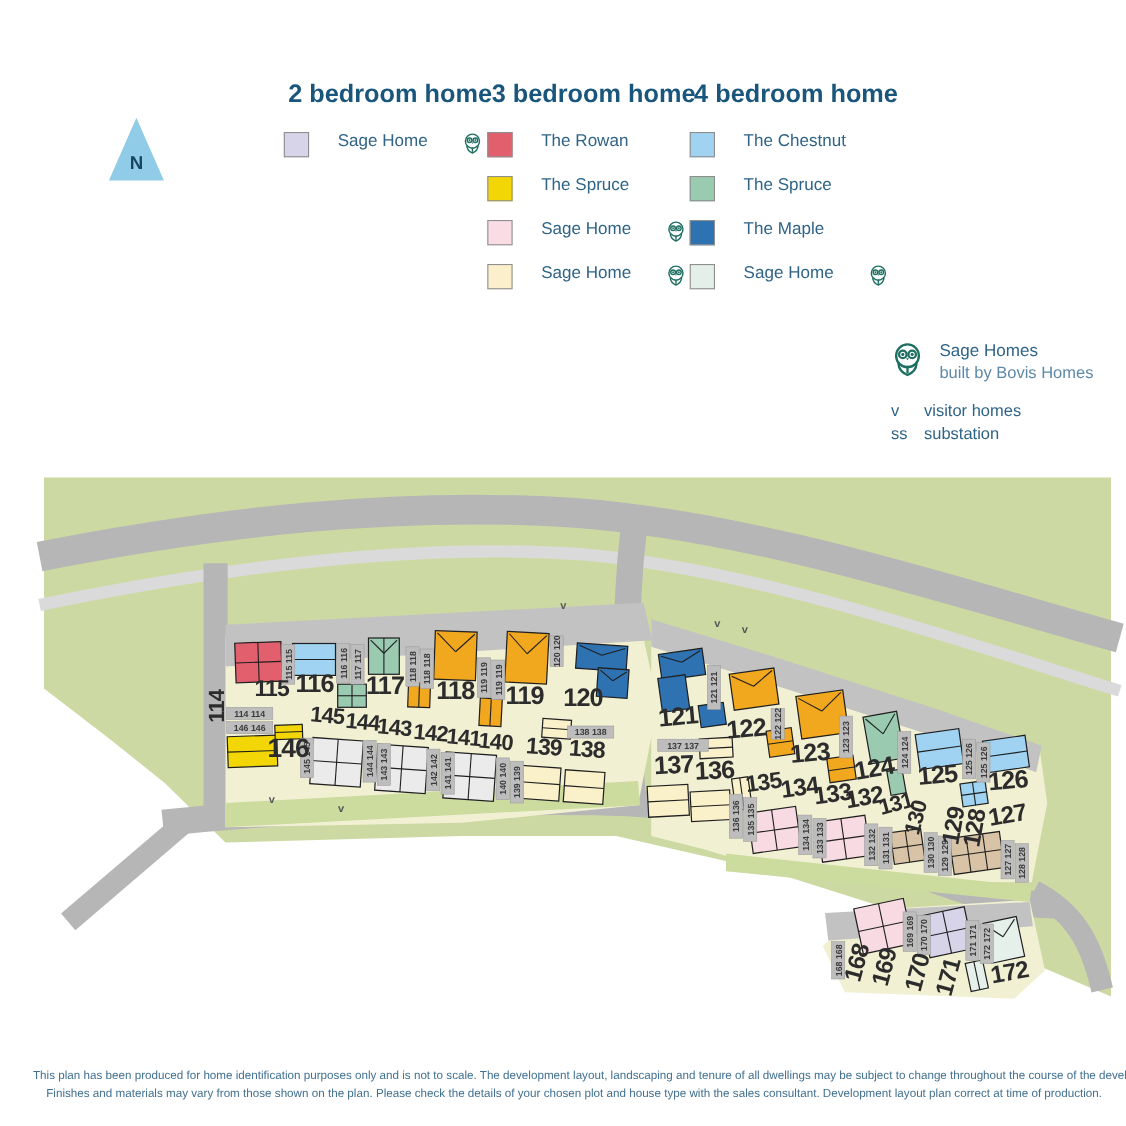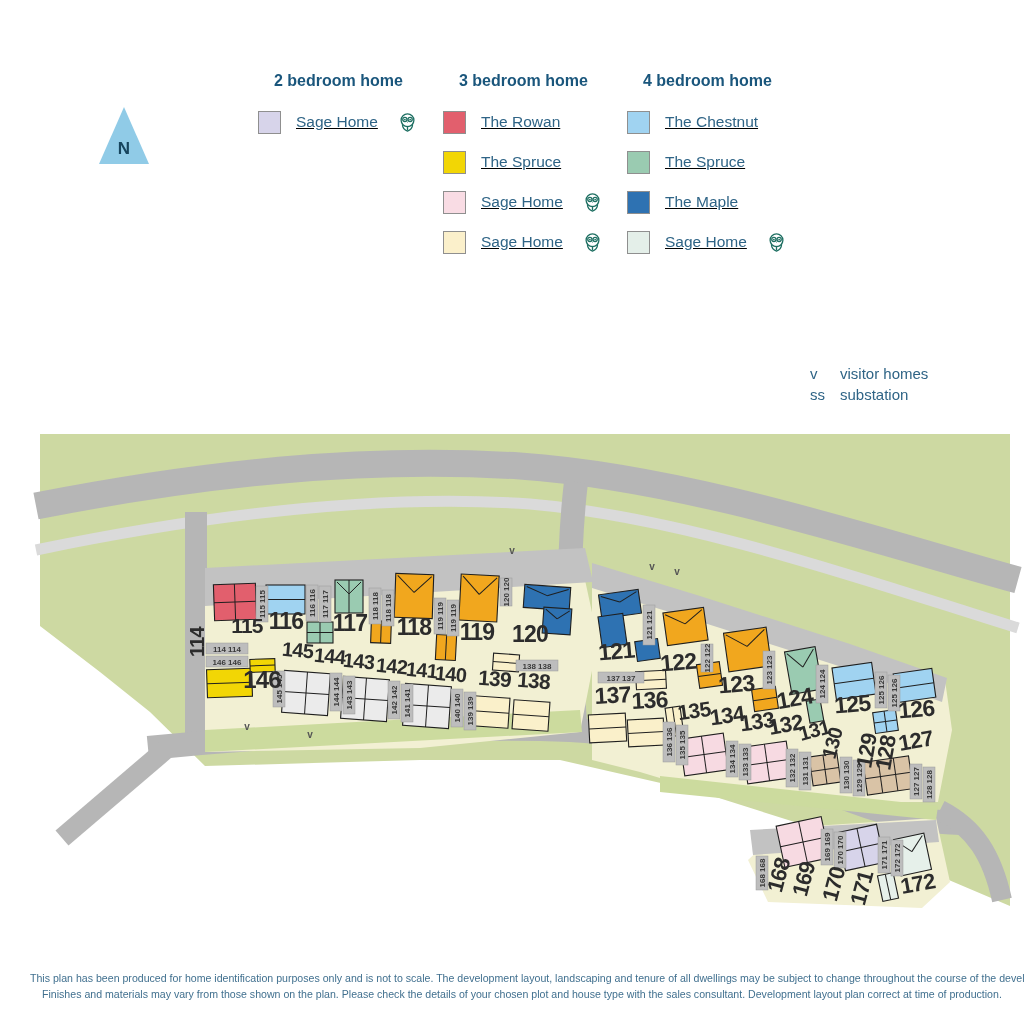--- a/index.html
+++ b/index.html
@@ -1,21 +1,21 @@
 <!DOCTYPE html>
 <html><head>
 <meta charset="utf-8">
 <style>
   html,body{margin:0;padding:0;background:#ffffff;}
   .page{position:relative;width:1024px;height:1024px;background:#ffffff;overflow:hidden;
         font-family:"Liberation Sans",sans-serif;}
   
   .legend-col{position:absolute;top:72px;white-space:nowrap;}
-  .legend-header{font-size:16px;font-weight:700;color:#1a567c;margin:0 0 21px 16px;}
-  .legend-row{display:flex;align-items:center;gap:15px;height:22px;margin-bottom:18px;text-decoration:underline;}
+  .legend-header{font-size:23px;font-weight:700;color:#1a567c;margin:0 0 21px 4px;}
+  .legend-row{display:flex;align-items:flex-start;gap:26px;height:22px;margin-bottom:18px;}
   .swatch{width:21px;height:21px;border:1px solid #8f8f8f;flex:0 0 auto;}
   .legend-label{font-size:15.5px;color:#2f6486;}
   .owl{width:21px;height:21px;margin-left:4px;flex:0 0 auto;}
   .owl-big{width:34px;height:34px;flex:0 0 auto;}
   .presold-block{position:absolute;left:810px;top:192px;white-space:nowrap;}
   .sage-block{position:absolute;left:808px;top:310px;display:flex;gap:12px;align-items:flex-start;}
   .sage-title{font-size:15.5px;color:#2f6486;line-height:1.3;}
   .sage-sub{font-size:15px;color:#5d89a7;line-height:1.3;}
   .key-block{position:absolute;left:810px;top:365px;font-size:15px;color:#2f6486;}
   .key-row{display:flex;margin-bottom:4px;}
@@ -111,20 +111,29 @@
       <span class="swatch" style="background-color: rgb(228, 239, 233);"></span>
       <span class="legend-label">Sage Home</span>
       <svg class="owl">
           <use href="#owl"></use>
         </svg>
     </div>
   </div>
 
 
 
+  <div class="sage-block">
+    <svg class="owl-big">
+        <use href="#owl"></use>
+      </svg>
+    <div>
+      <div class="sage-title">Sage Homes</div>
+      <div class="sage-sub">built by Bovis Homes</div>
+    </div>
+  </div>
 
   <div class="key-block">
     <div class="key-row">
       <span class="key-abbr">v</span>
       <span>visitor homes</span>
     </div>
     <div class="key-row">
       <span class="key-abbr">ss</span>
       <span>substation</span>
     </div>

